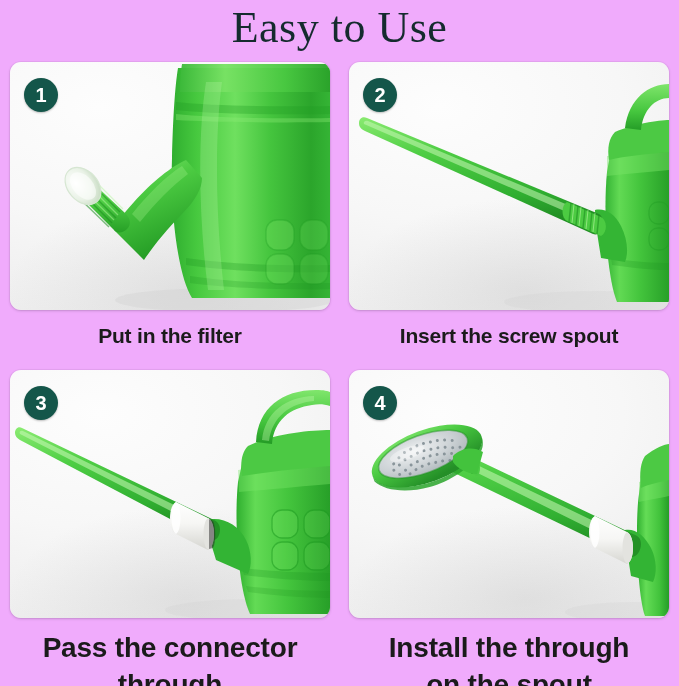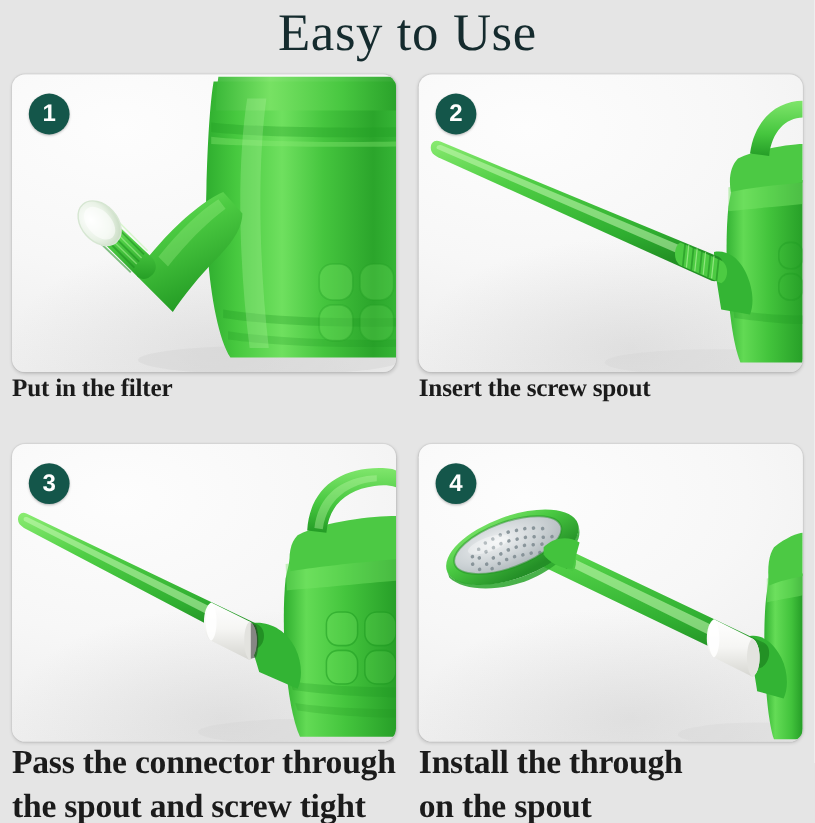--- a/index.html
+++ b/index.html
@@ -9,21 +9,21 @@
     height: 686px;
     background: #ffffff;
     font-family: "Liberation Sans", sans-serif;
     overflow: hidden;
   }
 
   .page {
     position: relative;
     width: 679px;
     height: 686px;
-    background: #e5e5e5;
+    background: #f0abfc;
   }
 
   
   .title {
     position: absolute;
     top: 0px;
     left: 0;
     width: 679px;
     height: 58px;
     line-height: 56px;
@@ -89,21 +89,23 @@
     font-weight: 700;
     line-height: 34px;
     text-align: center;
     z-index: 40;
     box-shadow: 0 1px 2px rgba(0,0,0,0.25);
   }
 
   
   .caption {
     width: 320px;
-    font-family: Liberation Serif, serif;
+    margin-top: 12px;
+    text-align: center;
+    font-family: Liberation Sans, sans-serif;
     font-size: 21px;
     font-weight: 600;
     color: #1b1b1b;
     line-height: 1.32;
     letter-spacing: -0.2px;
     white-space: pre-line;
   }
   .step.c0.r1 .caption,
   .step.c1.r1 .caption { font-size: 28px; }
 

